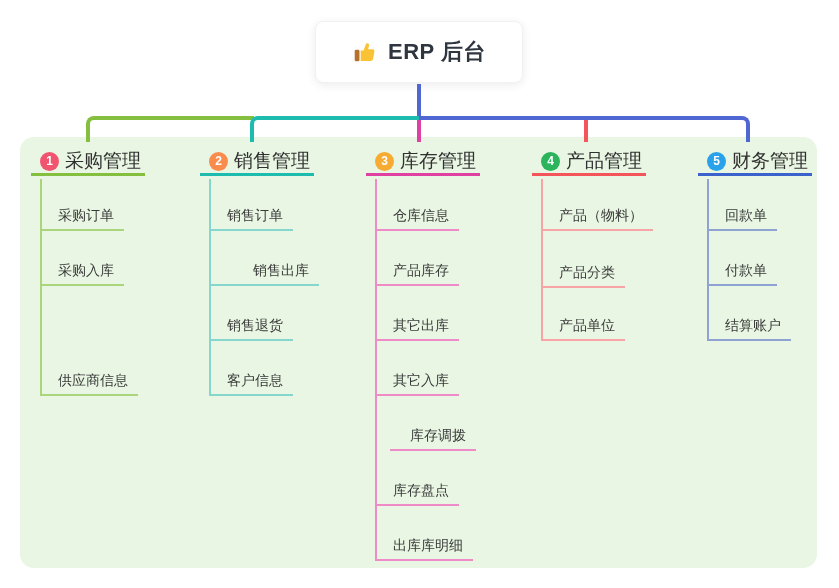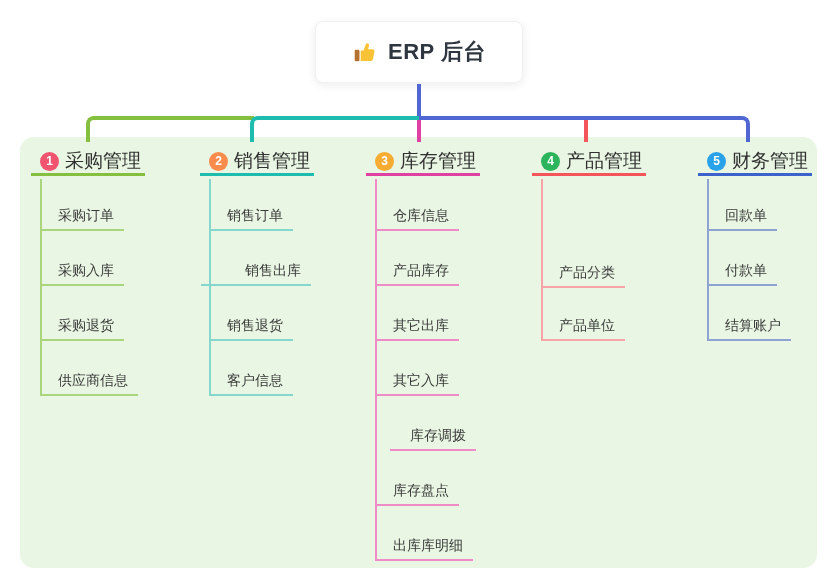--- a/index.html
+++ b/index.html
@@ -67,48 +67,48 @@
     <div class="elbow-r" style="left: 419px; top: 116px; width: 331px; height: 26px; border-color: rgb(79, 102, 211);"></div>
     <div class="line" style="left: 417px; top: 120px; width: 4px; height: 22px; background: rgb(222, 65, 161);"></div>
     <div class="line" style="left: 584px; top: 120px; width: 4px; height: 22px; background: rgb(244, 85, 90);"></div>
     <div class="branch-heading" style="left: 31px; border-bottom-color: rgb(132, 191, 64);">
       <span class="badge" style="background: rgb(240, 84, 111);">1</span>
       <span class="branch-title">采购管理</span>
     </div>
     <div class="spine" style="left: 40px; top: 179px; height: 217px; background: rgb(171, 213, 125);"></div>
     <div class="child-node" style="left: 40px; top: 206px; border-bottom-color: rgb(171, 213, 125);">采购订单</div>
     <div class="child-node" style="left: 40px; top: 261px; border-bottom-color: rgb(171, 213, 125);">采购入库</div>
-    <div class="child-node" style="left: 40px; top: 316px; border-bottom-color: rgb(171, 213, 125);">采购退货</div>
     <div class="child-node" style="left: 40px; top: 371px; border-bottom-color: rgb(171, 213, 125);">供应商信息</div>
     <div class="branch-heading" style="left: 200px; border-bottom-color: rgb(29, 188, 174);">
       <span class="badge" style="background: rgb(249, 139, 77);">2</span>
       <span class="branch-title">销售管理</span>
     </div>
     <div class="spine" style="left: 209px; top: 179px; height: 217px; background: rgb(133, 215, 205);"></div>
     <div class="child-node" style="left: 209px; top: 206px; border-bottom-color: rgb(133, 215, 205);">销售订单</div>
-    <div class="child-node" style="left: 201px; top: 261px; border-bottom-color: rgb(133, 215, 205); padding-left: 44px;">销售出库</div>
+    <div class="child-node" style="left: 209px; top: 261px; border-bottom-color: rgb(133, 215, 205); padding-left: 44px;">销售出库</div>
     <div class="child-node" style="left: 209px; top: 316px; border-bottom-color: rgb(133, 215, 205);">销售退货</div>
     <div class="child-node" style="left: 209px; top: 371px; border-bottom-color: rgb(133, 215, 205); text-align: center;">客户信息</div>
     <div class="branch-heading" style="left: 366px; border-bottom-color: rgb(222, 65, 161);">
       <span class="badge" style="background: rgb(246, 171, 50);">3</span>
       <span class="branch-title">库存管理</span>
     </div>
     <div class="spine" style="left: 375px; top: 179px; height: 382px; background: rgb(239, 140, 200);"></div>
     <div class="child-node" style="left: 375px; top: 206px; border-bottom-color: rgb(239, 140, 200);">仓库信息</div>
     <div class="child-node" style="left: 375px; top: 261px; border-bottom-color: rgb(239, 140, 200);">产品库存</div>
     <div class="child-node" style="left: 375px; top: 316px; border-bottom-color: rgb(239, 140, 200);">其它出库</div>
     <div class="child-node" style="left: 375px; top: 371px; border-bottom-color: rgb(239, 140, 200);">其它入库</div>
     <div class="child-node" style="left: 390px; top: 426px; border-bottom-color: rgb(239, 140, 200); padding-left: 20px;">库存调拨</div>
     <div class="child-node" style="left: 375px; top: 481px; border-bottom-color: rgb(239, 140, 200);">库存盘点</div>
     <div class="child-node" style="left: 375px; top: 536px; border-bottom-color: rgb(239, 140, 200);">出库库明细</div>
     <div class="branch-heading" style="left: 532px; border-bottom-color: rgb(244, 85, 90);">
       <span class="badge" style="background: rgb(44, 180, 92);">4</span>
       <span class="branch-title">产品管理</span>
     </div>
     <div class="spine" style="left: 541px; top: 179px; height: 162px; background: rgb(248, 163, 165);"></div>
+    <div class="child-node" style="left: 541px; top: 206px; border-bottom-color: rgb(248, 163, 165);">产品（物料）</div>
     <div class="child-node" style="left: 541px; top: 263px; border-bottom-color: rgb(248, 163, 165);">产品分类</div>
     <div class="child-node" style="left: 541px; top: 316px; border-bottom-color: rgb(248, 163, 165);">产品单位</div>
     <div class="branch-heading" style="left: 698px; border-bottom-color: rgb(60, 99, 203);">
       <span class="badge" style="background: rgb(42, 162, 233);">5</span>
       <span class="branch-title">财务管理</span>
     </div>
     <div class="spine" style="left: 707px; top: 179px; height: 162px; background: rgb(143, 163, 211);"></div>
     <div class="child-node" style="left: 707px; top: 206px; border-bottom-color: rgb(143, 163, 211);">回款单</div>
     <div class="child-node" style="left: 707px; top: 261px; border-bottom-color: rgb(143, 163, 211);">付款单</div>
     <div class="child-node" style="left: 707px; top: 316px; border-bottom-color: rgb(143, 163, 211);">结算账户</div>

